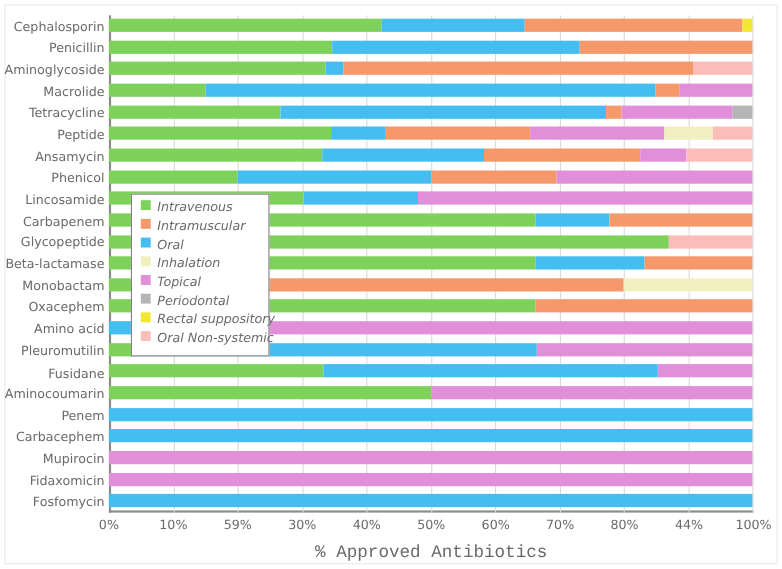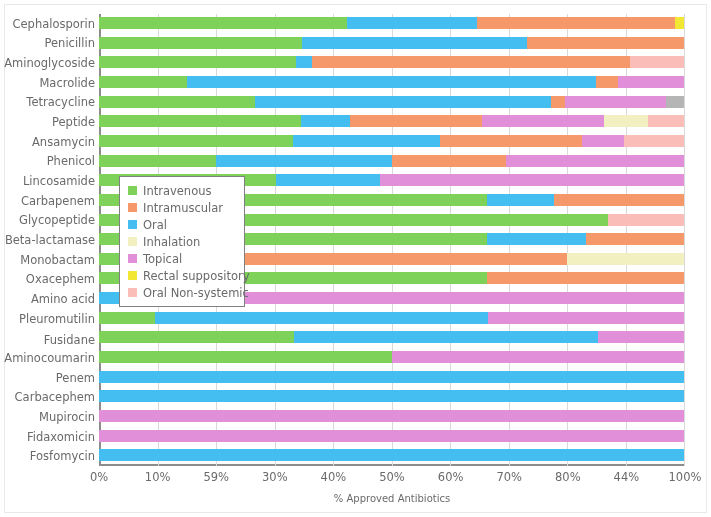--- a/index.html
+++ b/index.html
@@ -119,40 +119,41 @@
     font-size: 11.5px;
     color: #6a6a6a;
     white-space: nowrap;
   }
   #xtitle {
     position: absolute;
     left: 99px;
     top: 493px;
     width: 586px;
     text-align: center;
-    font-size: 10px;
+    font-size: 16px;
     color: #6a6a6a;
+    font-family: Liberation Mono, monospace;
   }
 
   
   #legend {
     position: absolute;
     left: 119px;
     top: 176px;
     width: 126px;
     background: #ffffff;
     border: 1px solid #808080;
     padding: 5px 7px 5px 8px;
     box-sizing: border-box;
     z-index: 5;
   }
   .legend-item {
     display: flex;
-    align-items: center;
     height: 17px;
+    font-style: italic;
   }
   .legend-swatch {
     width: 9px;
     height: 9px;
     margin-right: 6px;
     flex: 0 0 auto;
   }
   .legend-label {
     font-size: 11.5px;
     color: #6a6a6a;
@@ -401,20 +402,24 @@
       </div>
       <div class="legend-item">
         <span class="legend-swatch" style="background: rgb(242, 240, 192);"></span>
         <span class="legend-label">Inhalation</span>
       </div>
       <div class="legend-item">
         <span class="legend-swatch" style="background: rgb(224, 143, 216);"></span>
         <span class="legend-label">Topical</span>
       </div>
       <div class="legend-item">
+        <span class="legend-swatch" style="background: rgb(181, 181, 181);"></span>
+        <span class="legend-label">Periodontal</span>
+      </div>
+      <div class="legend-item">
         <span class="legend-swatch" style="background: rgb(242, 232, 52);"></span>
         <span class="legend-label">Rectal suppository</span>
       </div>
       <div class="legend-item">
         <span class="legend-swatch" style="background: rgb(250, 189, 184);"></span>
         <span class="legend-label">Oral Non-systemic</span>
       </div>
     </div>
 </div>
 

